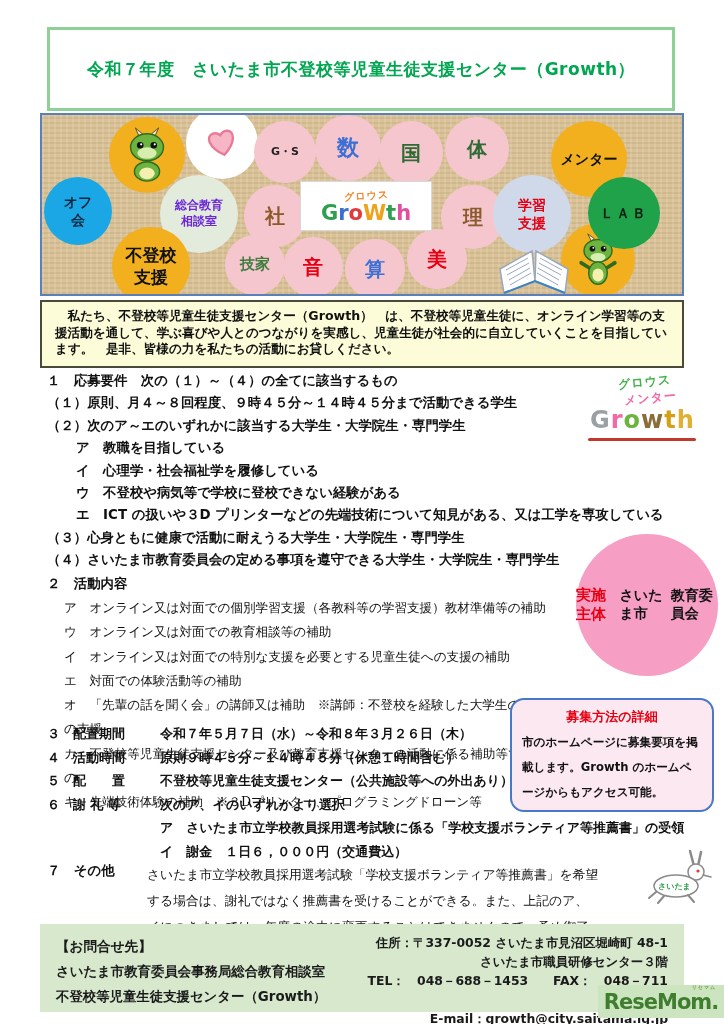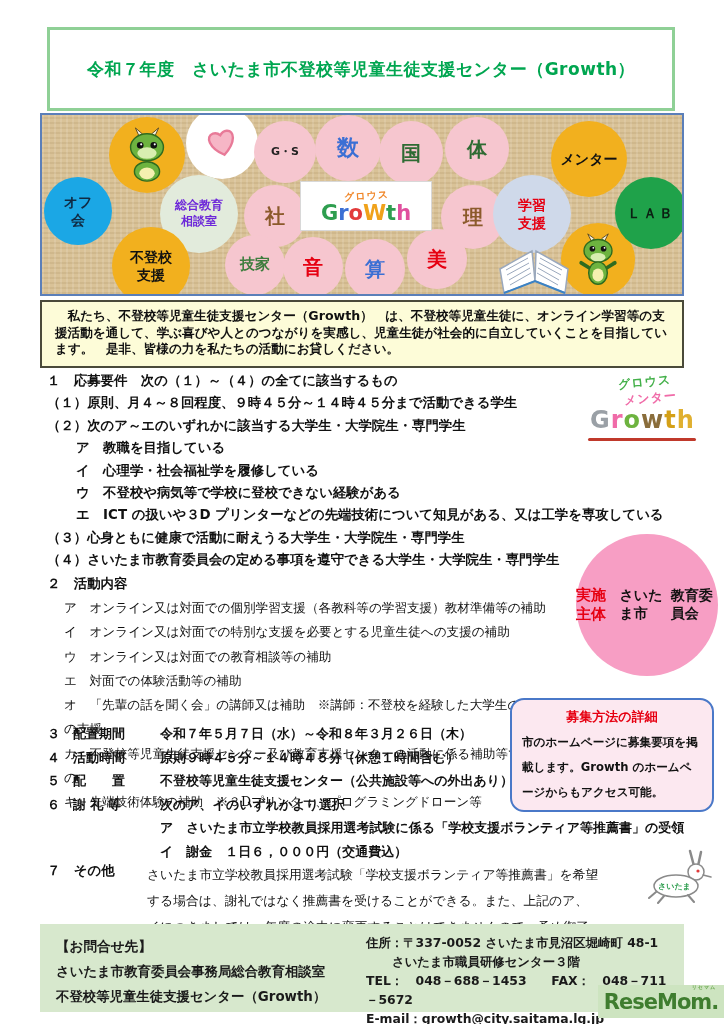--- a/index.html
+++ b/index.html
@@ -35,35 +35,35 @@
     position:absolute;border-radius:50%;
     display:flex;align-items:center;justify-content:center;
     text-align:center;font-weight:bold;white-space:pre-line;line-height:1.3;
   }
   .c-pink{background:#f6c6cf;}
   .c-orange{background:#f2b01e;}
   .c-off{left:2px;top:62px;width:68px;height:68px;background:#1ba7e5;color:#102a43;font-size:14px;}
   .c-dragon1{left:67px;top:2px;width:76px;height:76px;}
   .c-heart{left:144px;top:-8px;width:72px;height:72px;background:#fff;}
   .c-soudan{left:118px;top:60px;width:78px;height:78px;background:#e2ebdc;color:#6d28d9;font-size:12px;}
-  .c-futoko{left:70px;top:112px;width:78px;height:78px;color:#111;font-size:14px;}
+  .c-futoko{left:70px;top:112px;width:78px;height:78px;color:#111;font-size:17px;}
   .c-gs{left:212px;top:6px;width:62px;height:62px;color:#222;font-size:11px;}
   .c-sha{left:202px;top:70px;width:62px;height:62px;color:#8b5a2b;font-size:20px;}
   .c-gika{left:183px;top:120px;width:60px;height:60px;color:#3e7d3e;font-size:15px;}
   .c-oto{left:241px;top:122px;width:60px;height:60px;color:#e60012;font-size:20px;}
   .c-suu{left:273px;top:0px;width:66px;height:66px;color:#3b6fd4;font-size:22px;}
   .c-san{left:303px;top:124px;width:60px;height:60px;color:#3b6fd4;font-size:20px;}
   .c-koku{left:337px;top:6px;width:64px;height:64px;color:#2e6b33;font-size:20px;}
   .c-bi{left:365px;top:114px;width:60px;height:60px;color:#e60012;font-size:20px;}
   .c-ri{left:399px;top:70px;width:64px;height:64px;color:#8b5a2b;font-size:20px;}
   .c-tai{left:403px;top:2px;width:64px;height:64px;color:#2e6b33;font-size:20px;}
   .c-gakushu{left:451px;top:60px;width:78px;height:78px;background:#cfd9ea;color:#e60012;font-size:14px;}
   .c-mentor{left:509px;top:6px;width:76px;height:76px;color:#111;font-size:14px;}
   .c-dragon2{left:519px;top:108px;width:74px;height:74px;}
-  .c-lab{left:573px;top:62px;width:72px;height:72px;background:#1fa24a;color:#0b2013;font-size:14px;letter-spacing:2px;}
+  .c-lab{left:546px;top:62px;width:72px;height:72px;background:#1fa24a;color:#0b2013;font-size:14px;letter-spacing:2px;}
   .growth-box{
     position:absolute;left:258px;top:66px;width:130px;height:48px;background:#fff;
     border:1px solid #d8d8d8;display:flex;flex-direction:column;align-items:center;justify-content:center;
   }
   .growth-kana{font-size:10px;color:#f0872a;font-weight:bold;letter-spacing:1px;transform:rotate(-4deg);}
   .growth-word{font-size:21px;font-weight:bold;line-height:1;}
   .gl0{color:#2e9e4f;} .gl1{color:#3b6fd4;} .gl2{color:#e23a3a;}
   .gl3{color:#f0a21a;} .gl4{color:#2e9e4f;} .gl5{color:#e04f9e;}
   .notebook{position:absolute;left:452px;top:128px;width:80px;height:52px;}
 
@@ -123,21 +123,21 @@
   .rabbit{left:648px;top:848px;width:66px;height:66px;}
 
   
   .footer{
     left:40px;top:924px;width:644px;height:88px;box-sizing:border-box;
     background:#d7e8cd;display:flex;padding:9px 16px;gap:10px;
   }
   .footer .fl{width:300px;font-weight:bold;}
   .footer .fl .ft{font-size:13.6px;line-height:26px;}
   .footer .fl .fline{font-size:13.4px;line-height:25px;}
-  .footer .fr{flex:1;font-weight:600;font-size:12.4px;line-height:19px;}
+  .footer .fr{flex:1;font-weight:600;font-size:12.4px;line-height:19px;text-align:right;}
   .footer .fr .ind{padding-left:26px;}
 
   
   .resemom{
     left:598px;top:985px;width:126px;height:33px;background:#cde4c0;
     display:flex;align-items:center;justify-content:center;
   }
   .resemom .logo{color:#3f7d2f;font-weight:bold;font-size:21px;letter-spacing:-1px;position:relative;}
   .resemom .kana{position:absolute;top:-6px;right:2px;font-size:5px;color:#6aa84f;letter-spacing:1px;}
   svg{display:block;}
@@ -252,22 +252,22 @@
 <div class="abs doodle">
   <div class="dk1">グロウス</div>
   <div class="dk2">メンター</div>
   <div class="dword"><span>G</span><span>r</span><span>o</span><span>w</span><span>t</span><span>h</span></div>
   <div class="underline"></div>
 </div>
 
 <div class="abs group g2">
   <div class="heading">２　活動内容</div>
   <div class="item">ア　オンライン又は対面での個別学習支援（各教科等の学習支援）教材準備等の補助</div>
+  <div class="item">ウ　オンライン又は対面での教育相談等の補助</div>
   <div class="item">イ　オンライン又は対面での特別な支援を必要とする児童生徒への支援の補助</div>
-  <div class="item">ウ　オンライン又は対面での教育相談等の補助</div>
   <div class="item">エ　対面での体験活動等の補助</div>
   <div class="item">オ　「先輩の話を聞く会」の講師又は補助　※講師：不登校を経験した大学生の体験談等　補助：児童生徒への支援</div>
   <div class="item">カ　不登校等児童生徒支援センター及び教育支援センターの活動に係る補助等で教育委員会が必要と認めたもの</div>
   <div class="item">キ　先端技術体験の補助　※３Dプリンター、プログラミングドローン等</div>
 </div>
 
 <div class="abs jisshi">
   <div class="t">実施主体</div>
   <div class="l">さいたま市</div>
   <div class="l">教育委員会</div>

